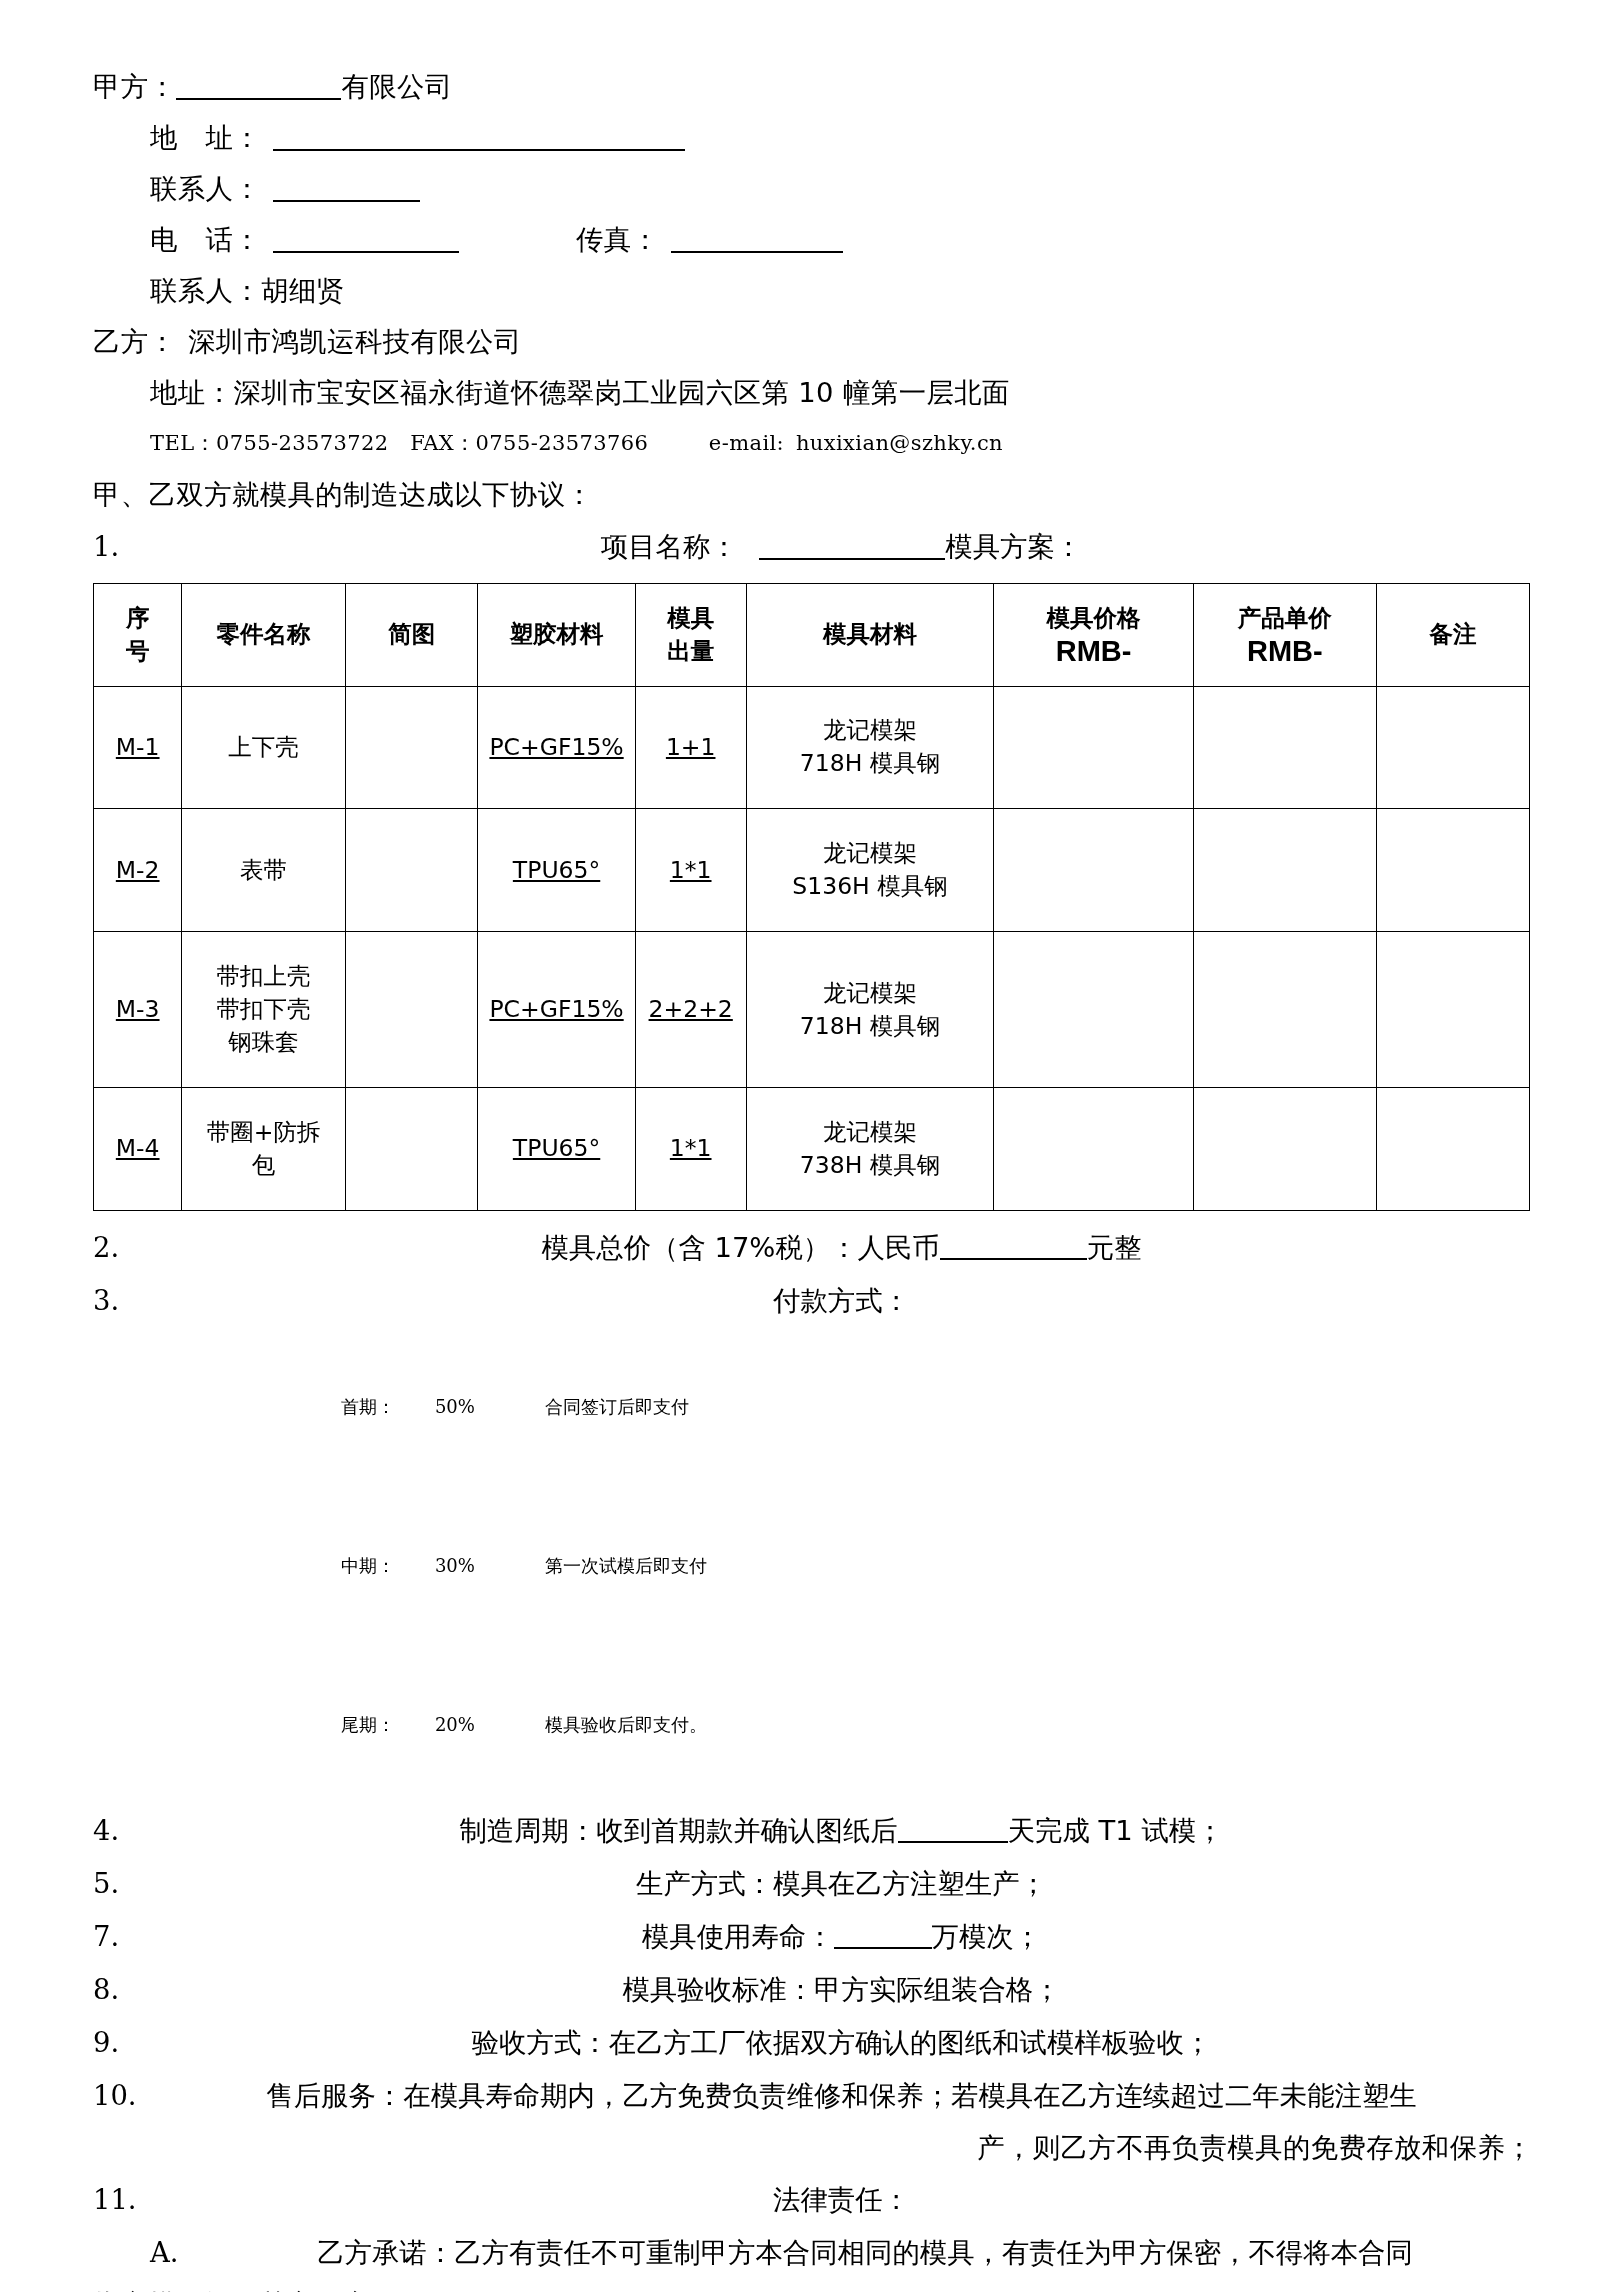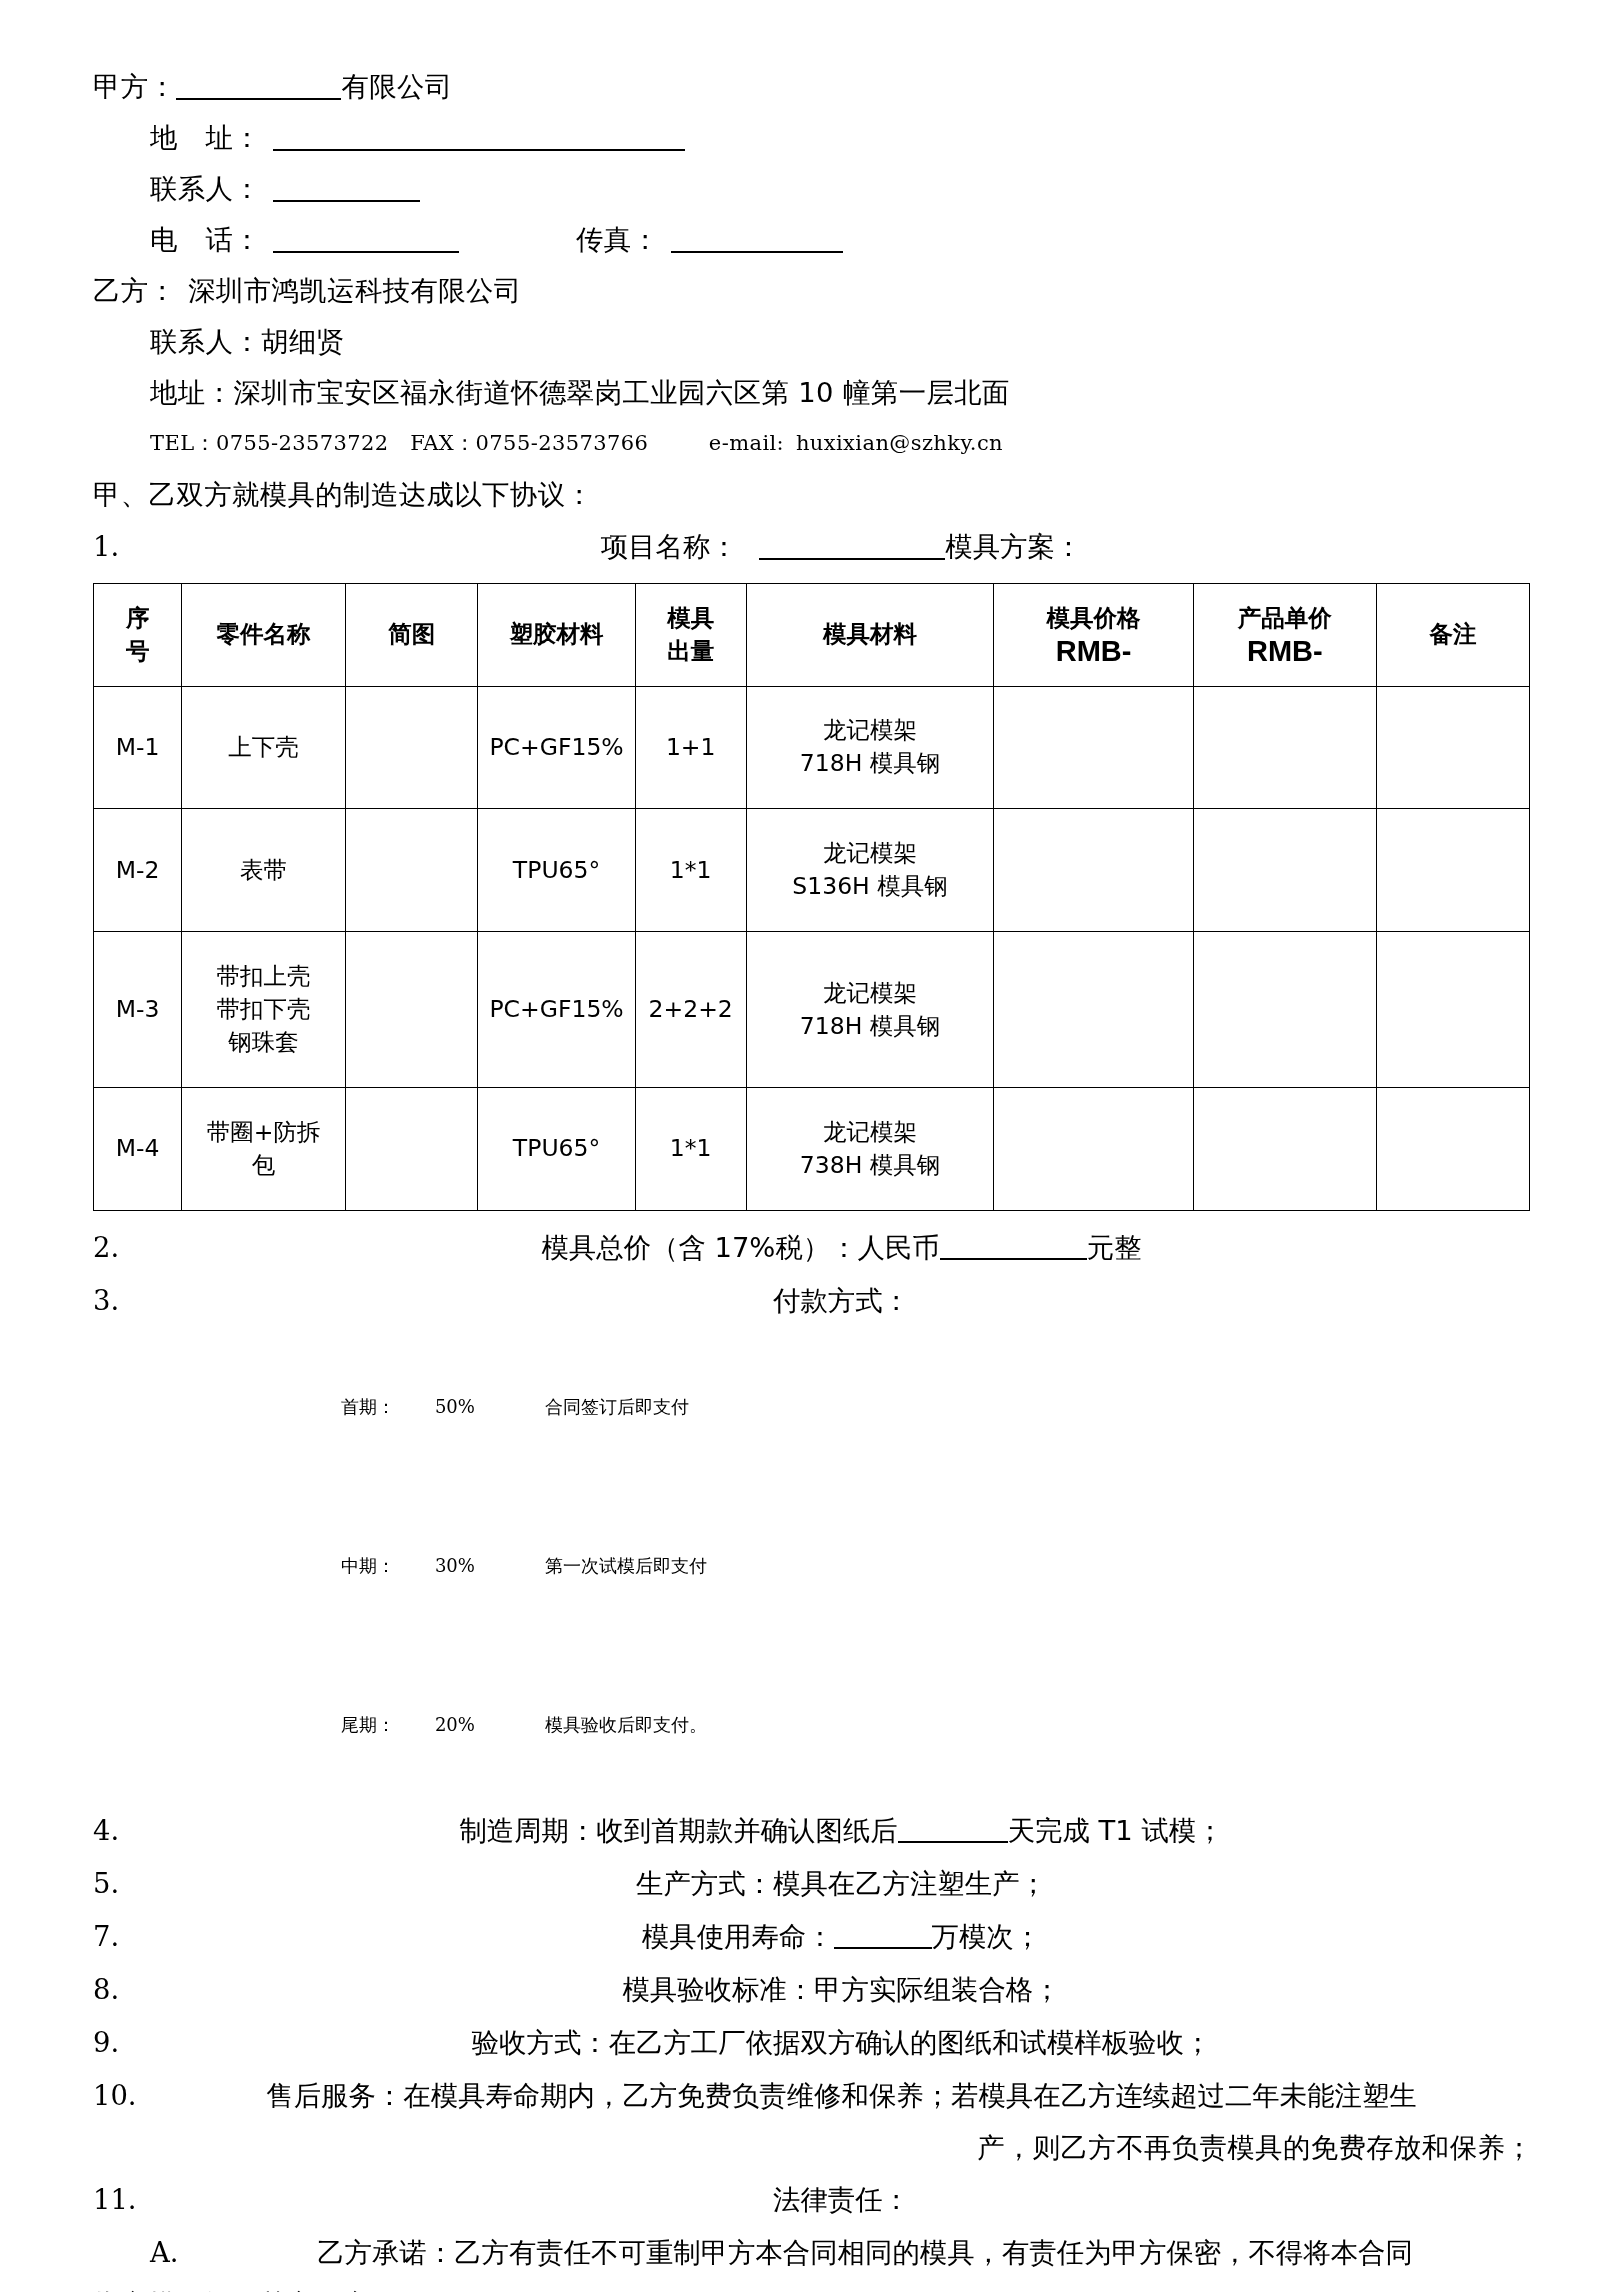--- a/index.html
+++ b/index.html
@@ -99,20 +99,21 @@
     height: 94px;
     font-weight: bold;
     font-size: 23.5px;
   }
   table.mold tbody td { height: 114px; }
   table.mold tbody tr.tall td { height: 147px; }
   .cell-sub { display: block; }
   .cell-latin {
     font-family: "DejaVu Serif", "Liberation Serif", serif;
     font-size: 22.5px;
+    text-decoration: underline;
   }
   .hdr-latin {
     font-family: Liberation Sans, sans-serif;
     font-size: 29px;
     font-weight: bold;
     display: block;
   }
 
   
   col.c0 { width: 86px; }
@@ -144,26 +145,26 @@
   </div>
 
   <div class="line cn indent-1">
     <span>联系人：</span><span class="gapsm"></span><span class="rule rule-w3"></span>
   </div>
 
   <div class="line cn indent-1">
     <span>电　话：</span><span class="gapsm"></span><span class="rule rule-w4"></span><span class="gapwide"></span><span class="gapwide"></span><span class="gapwide"></span><span>传真：</span><span class="gapsm"></span><span class="rule rule-w5"></span>
   </div>
 
+  <div class="line cn indent-1">
+    <span>联系人：</span><span>胡细贤</span>
+  </div>
+
   <div class="line cn">
     <span>乙方：</span><span class="gapsm"></span><span>深圳市鸿凯运科技有限公司</span>
-  </div>
-
-  <div class="line cn indent-1">
-    <span>联系人：</span><span>胡细贤</span>
   </div>
 
   <div class="line cn indent-1">
     <span>地址：</span><span>深圳市宝安区福永街道怀德翠岗工业园六区第 10 幢第一层北面</span>
   </div>
 
   <div class="line indent-1 latin" style="font-size:21px;">
     <span>TEL：</span><span>0755-23573722</span><span class="gapmed"></span><span>FAX：</span><span>0755-23573766</span><span class="gapwide"></span><span class="gapmed"></span><span>e-mail:</span><span class="gapsm"></span><span>huxixian@szhky.cn</span>
   </div>
 

